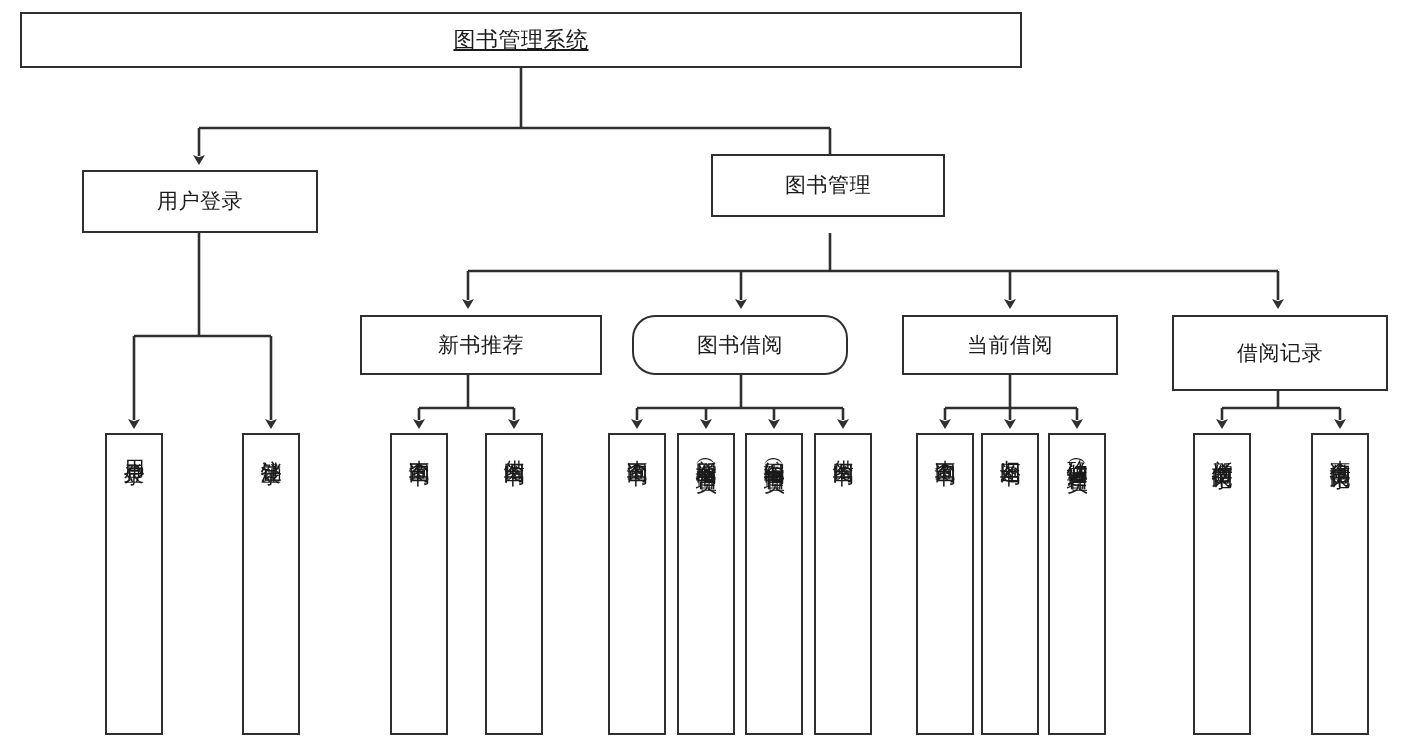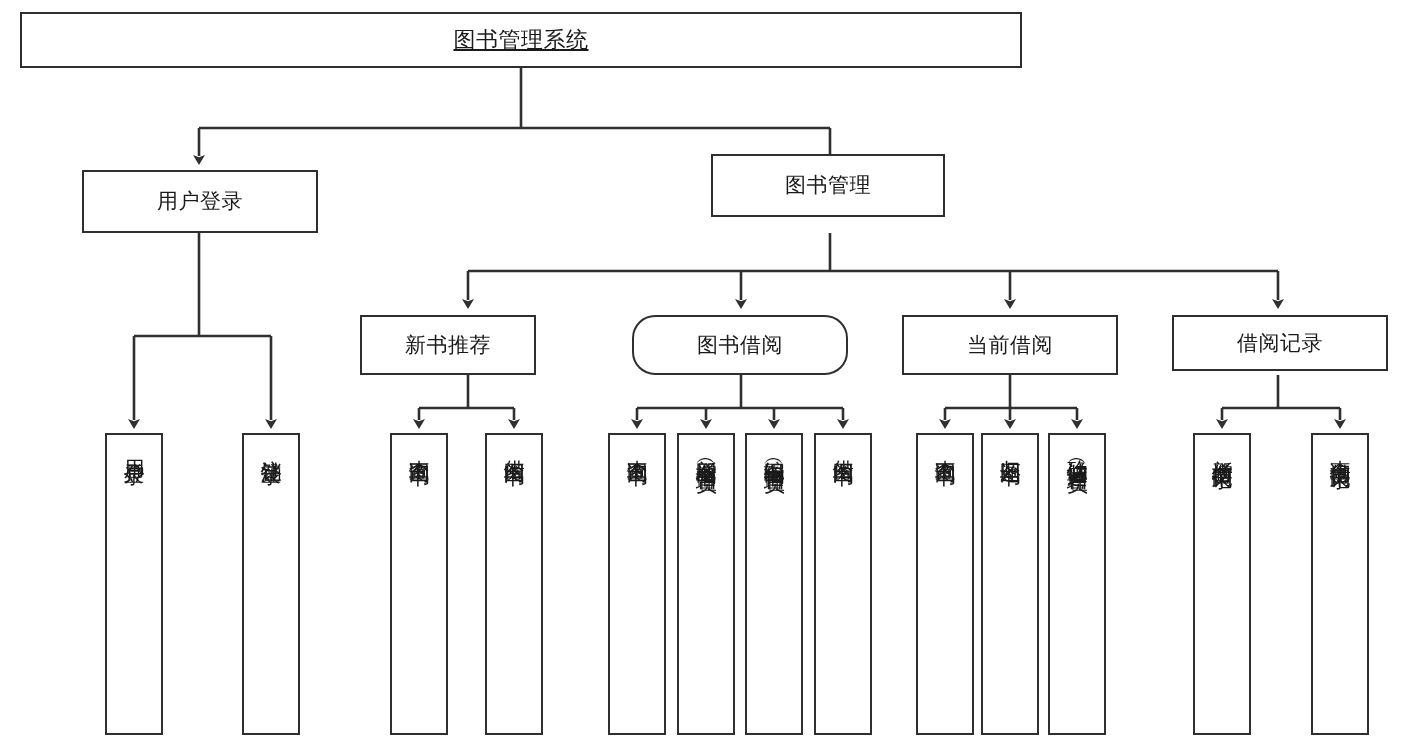--- a/index.html
+++ b/index.html
@@ -132,33 +132,33 @@
   </div>
 
   <div class="node level1" style="left:82px; top:170px; width:236px; height:63px;">
     <span class="node-label">用户登录</span>
   </div>
 
   <div class="node level1" style="left:711px; top:154px; width:234px; height:63px;">
     <span class="node-label">图书管理</span>
   </div>
 
-  <div class="node level2" style="left:360px; top:315px; width:176px; height:60px;">
+  <div class="node level2" style="left:360px; top:315px; width:242px; height:60px;">
     <span class="node-label">新书推荐</span>
   </div>
 
   <div class="node level2" style="left:632px; top:315px; width:216px; height:60px;border-radius:23px;">
     <span class="node-label">图书借阅</span>
   </div>
 
   <div class="node level2" style="left:902px; top:315px; width:216px; height:60px;">
     <span class="node-label">当前借阅</span>
   </div>
 
-  <div class="node level2" style="left:1172px; top:315px; width:216px; height:56px;">
+  <div class="node level2" style="left:1172px; top:315px; width:216px; height:76px;">
     <span class="node-label">借阅记录</span>
   </div>
 
   <div class="node leaf" style="left:105px; top:433px; width:58px; height:302px;">
     <span class="node-label">用户登录</span>
   </div>
 
   <div class="node leaf" style="left:242px; top:433px; width:58px; height:302px;">
     <span class="node-label">注销登录</span>
   </div>

